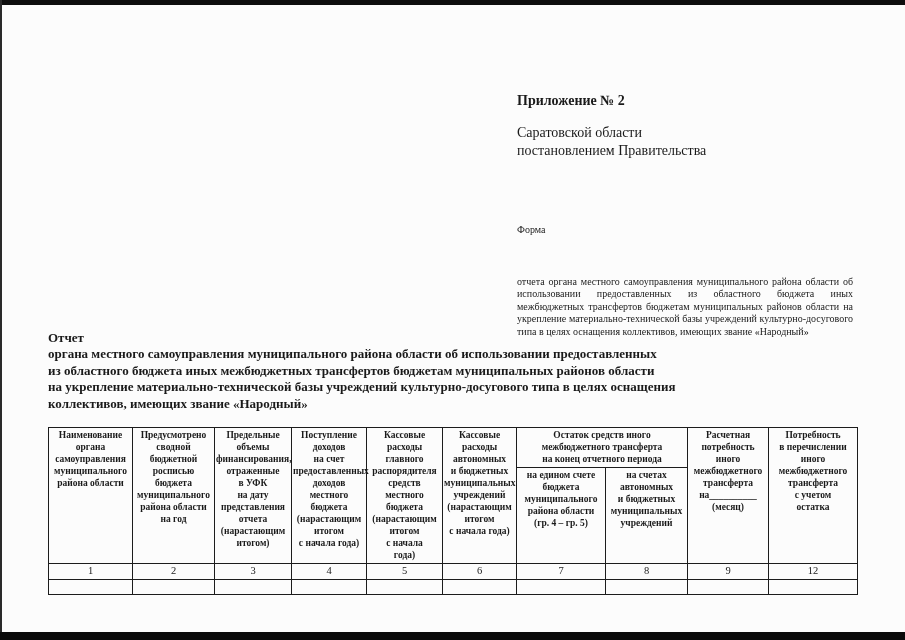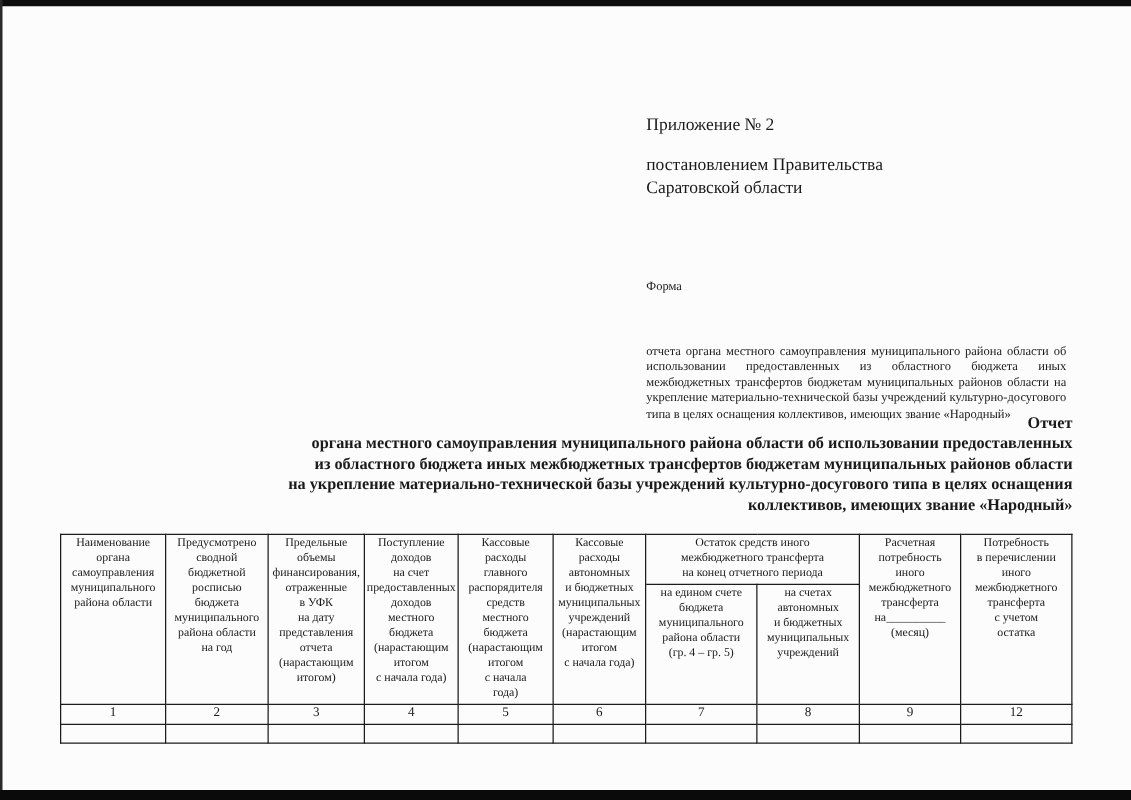--- a/index.html
+++ b/index.html
@@ -14,72 +14,72 @@
   
   .scan-bar-top    { position: absolute; top: 0; left: 0; width: 905px; height: 5px; background: #0e0e0e; }
   .scan-bar-bottom { position: absolute; top: 632px; left: 0; width: 905px; height: 8px; background: #0a0a0a; }
   .scan-strip-left { position: absolute; top: 0; left: 0; width: 2px; height: 640px; background: #2a2a2a; }
 
   
   .approval {
     position: absolute; left: 517px; top: 92px; width: 340px;
     font-size: 14px; line-height: 18.5px;
   }
-  .approval .appendix { margin-bottom: 13px; }
+  .approval .appendix { margin-bottom: 13px; font-weight: bold; }
 
   
   .forma {
     position: absolute; left: 517px; top: 224px; width: 336px;
     font-size: 10px; line-height: 12.6px;
   }
   .forma-label { }
   .forma-text  { text-align: justify; margin-top: 39px; }
 
   
   .title {
     position: absolute; left: 48px; top: 330px; width: 810px;
     font-size: 13px; font-weight: bold; line-height: 16.4px;
-    text-align: right; white-space: pre-line;
+    text-align: left; white-space: pre-line;
   }
 
   
   table.report {
     position: absolute; left: 48px; top: 427px;
     width: 809px; table-layout: fixed;
     border-collapse: collapse;
   }
   table.report td {
     border: 1.5px solid #1c1c1c;
     text-align: center; vertical-align: top;
     padding: 1px 1px 2px 1px;
   }
   td.hcell {
-    font-weight: normal; font-size: 9.5px; line-height: 12px;
+    font-weight: bold; font-size: 9.5px; line-height: 12px;
     white-space: pre-line;
     margin-top: 24px;
   }
   tr.hrow1 { height: 40px; }
   tr.hrow2 { height: 96px; }
   tr.numrow td {
     font-weight: normal; font-size: 10.5px; line-height: 12px;
     height: 14px; vertical-align: middle; white-space: normal;
   }
   tr.emptyrow td { height: 15px; }
 </style>
 </head>
 <body>
 
 <div class="scan-bar-top"></div>
 <div class="scan-strip-left"></div>
 <div class="scan-bar-bottom"></div>
 
 <div class="approval">
   <div class="appendix">Приложение № 2</div>
+  <div>Саратовской области</div>
   <div>постановлением Правительства</div>
-  <div>Саратовской области</div>
 </div>
 
 <div class="forma">
   <div class="forma-label">Форма</div>
   <div class="forma-text">отчета органа местного самоуправления муниципального района области об использовании предоставленных из областного бюджета иных межбюджетных трансфертов бюджетам муниципальных районов области на укрепление материально-технической базы учреждений культурно-досугового типа в целях оснащения коллективов, имеющих звание «Народный»</div>
 </div>
 
 <div class="title">Отчет
 органа местного самоуправления муниципального района области об использовании предоставленных
 из областного бюджета иных межбюджетных трансфертов бюджетам муниципальных районов области

